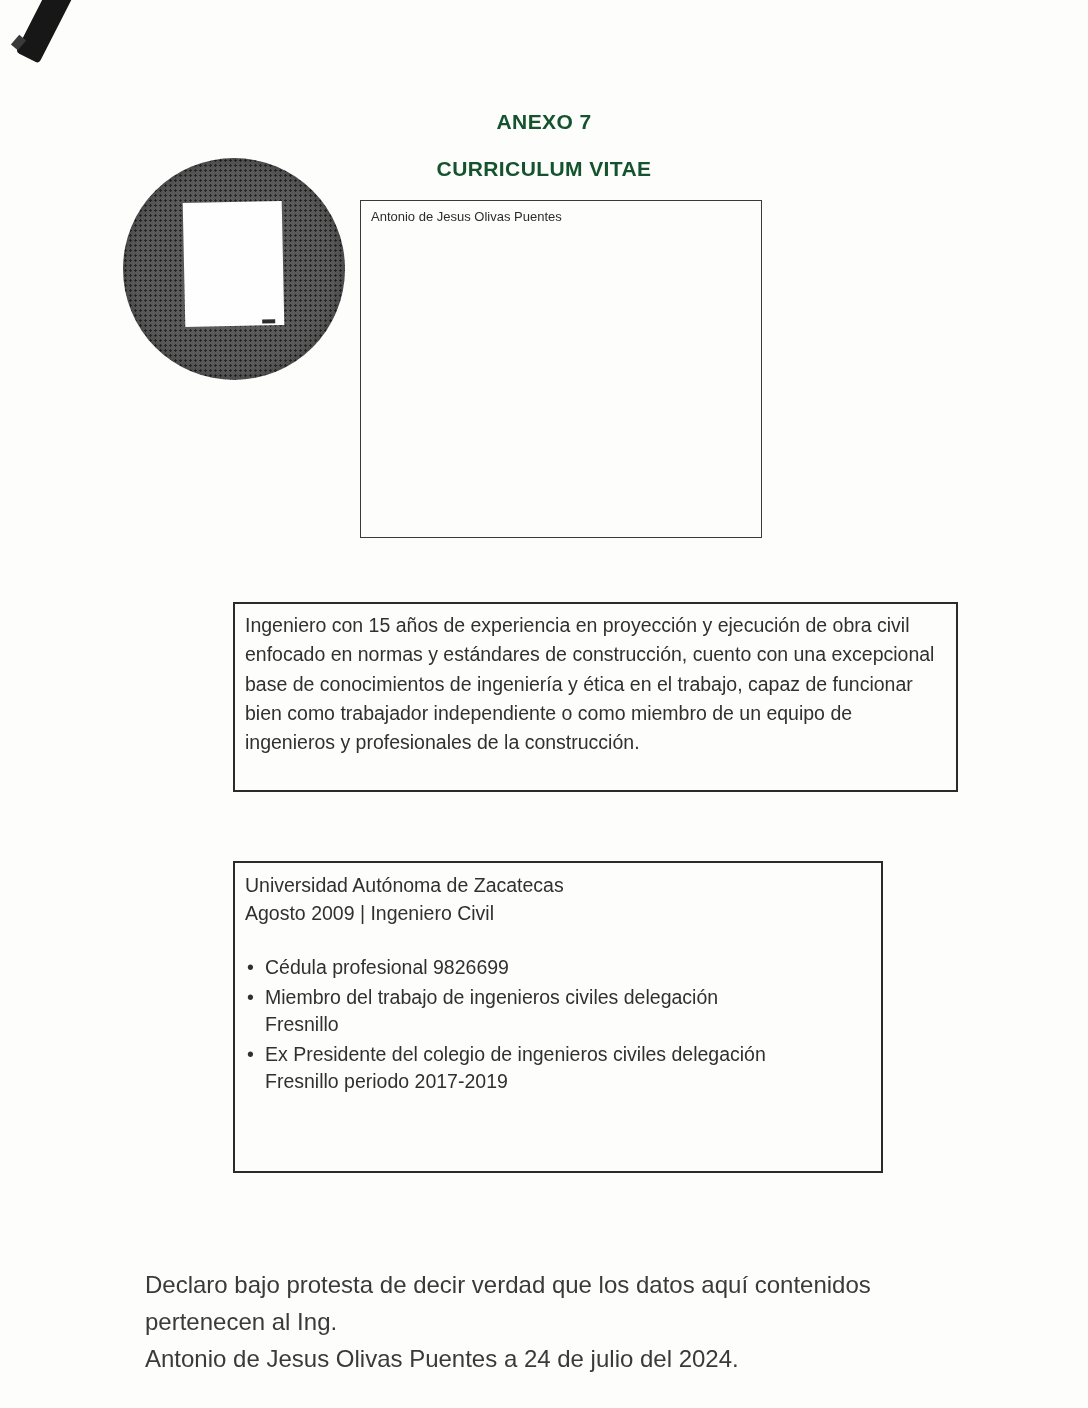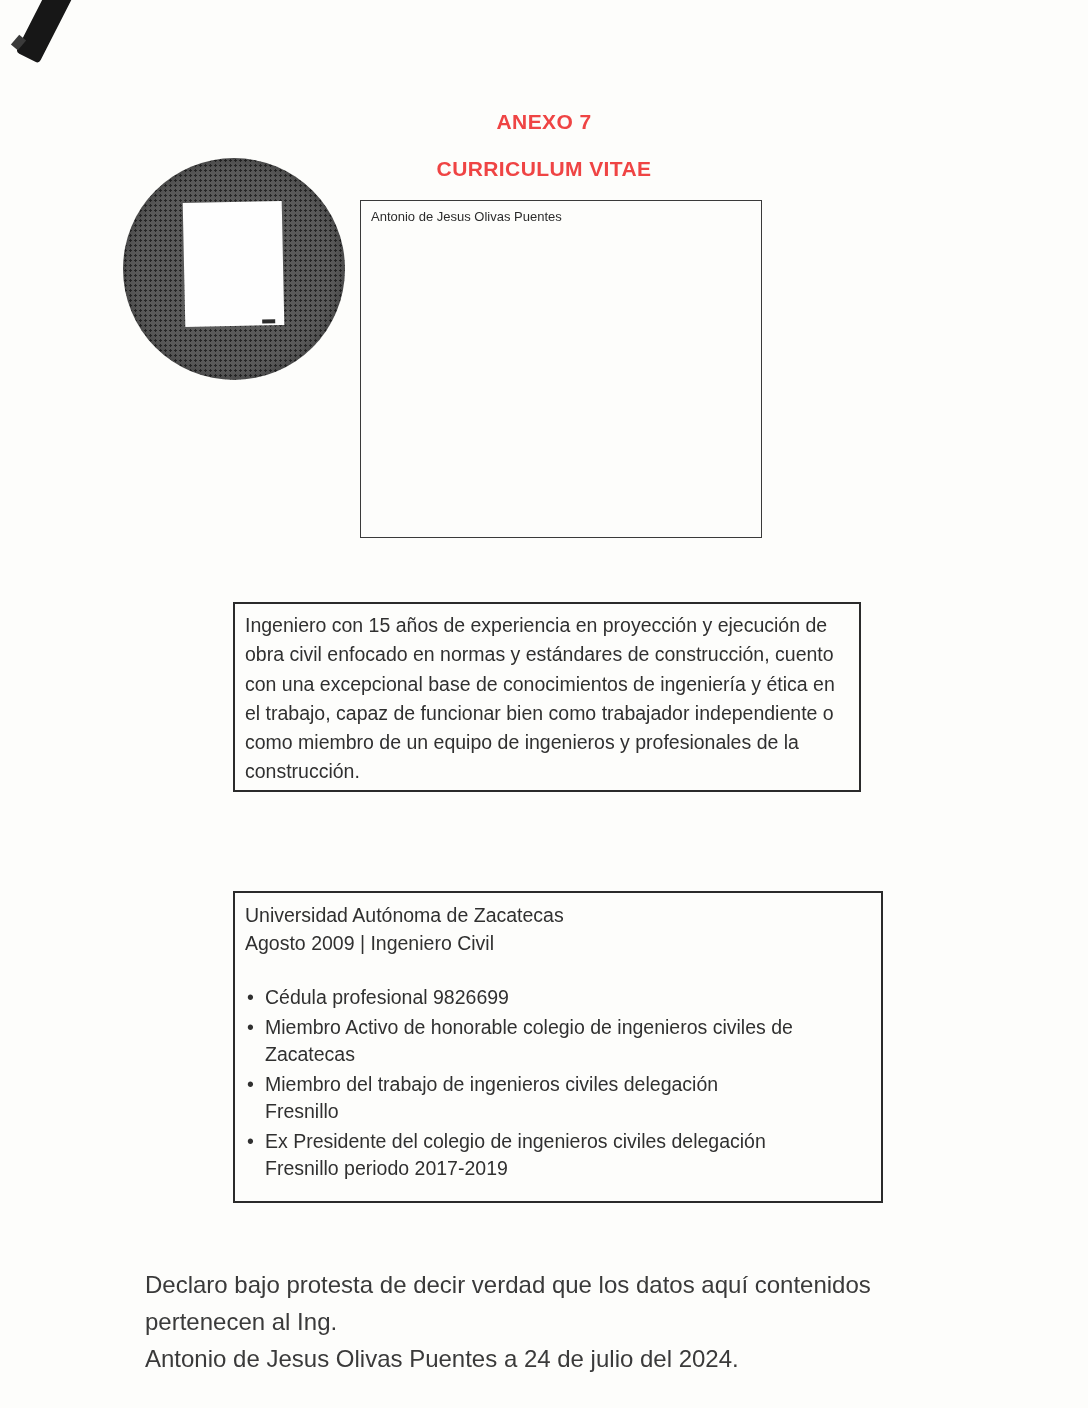--- a/index.html
+++ b/index.html
@@ -33,21 +33,21 @@
     transform: rotate(40deg);
   }
 
   .doc-title, .doc-subtitle {
     position: absolute;
     left: 0; width: 100%;
     text-align: center;
     font-weight: bold;
     font-size: 21px;
     letter-spacing: 0.4px;
-    color: #ef4444;
+    color: #14532d;
   }
   .doc-title   { top: 110px; }
   .doc-subtitle{ top: 157px; }
 
   
   .stamp {
     position: absolute;
     left: 123px; top: 158px;
     width: 222px; height: 222px;
     border-radius: 50%;
@@ -77,31 +77,31 @@
     border: 1.5px solid #3a3a3a;
     background: #fdfdfb;
     padding: 8px 10px;
   }
   .info-name { font-size: 13px; color: #2c2c2c; }
   .info-role { font-size: 17.5px; margin-top: 15px; letter-spacing: 0.2px; color: #2c2c2c; }
 
   .summary-box {
     position: absolute;
     left: 233px; top: 602px;
-    width: 628px; height: 190px;
+    width: 725px; height: 190px;
     border: 2px solid #2b2b2b;
     padding: 7px 16px 0 10px;
     font-size: 19.5px;
     line-height: 1.5;
     color: #303030;
   }
 
   .edu-box {
     position: absolute;
-    left: 233px; top: 891px;
+    left: 233px; top: 861px;
     width: 650px; height: 312px;
     border: 2px solid #2b2b2b;
     padding: 9px 14px 0 10px;
     font-size: 19.5px;
     color: #303030;
   }
   .edu-line { line-height: 1.42; }
   .edu-bullets {
     list-style: none;
     margin-top: 27px;
@@ -151,21 +151,20 @@
 
   <div class="summary-box">
     <div>Ingeniero con 15 años de experiencia en proyección y ejecución de obra civil enfocado en normas y estándares de construcción, cuento con una excepcional base de conocimientos de ingeniería y ética en el trabajo, capaz de funcionar bien como trabajador independiente o como miembro de un equipo de ingenieros y profesionales de la construcción.</div>
   </div>
 
   <div class="edu-box">
     <div class="edu-line">Universidad Autónoma de Zacatecas</div>
     <div class="edu-line">Agosto 2009 | Ingeniero Civil</div>
     <ul class="edu-bullets">
       <li>Cédula profesional 9826699</li>
-      <li>Miembro Activo de honorable colegio de ingenieros civiles de Zacatecas</li>
       <li>Miembro del trabajo de ingenieros civiles delegación Fresnillo</li>
       <li>Ex Presidente del colegio de ingenieros civiles delegación Fresnillo periodo 2017-2019</li>
     </ul>
   </div>
 
   <div class="declaration">
     <div>Declaro bajo protesta de decir verdad que los datos aquí contenidos pertenecen al Ing.</div>
     <div>Antonio de Jesus Olivas Puentes a 24 de julio del 2024.</div>
   </div>
 

